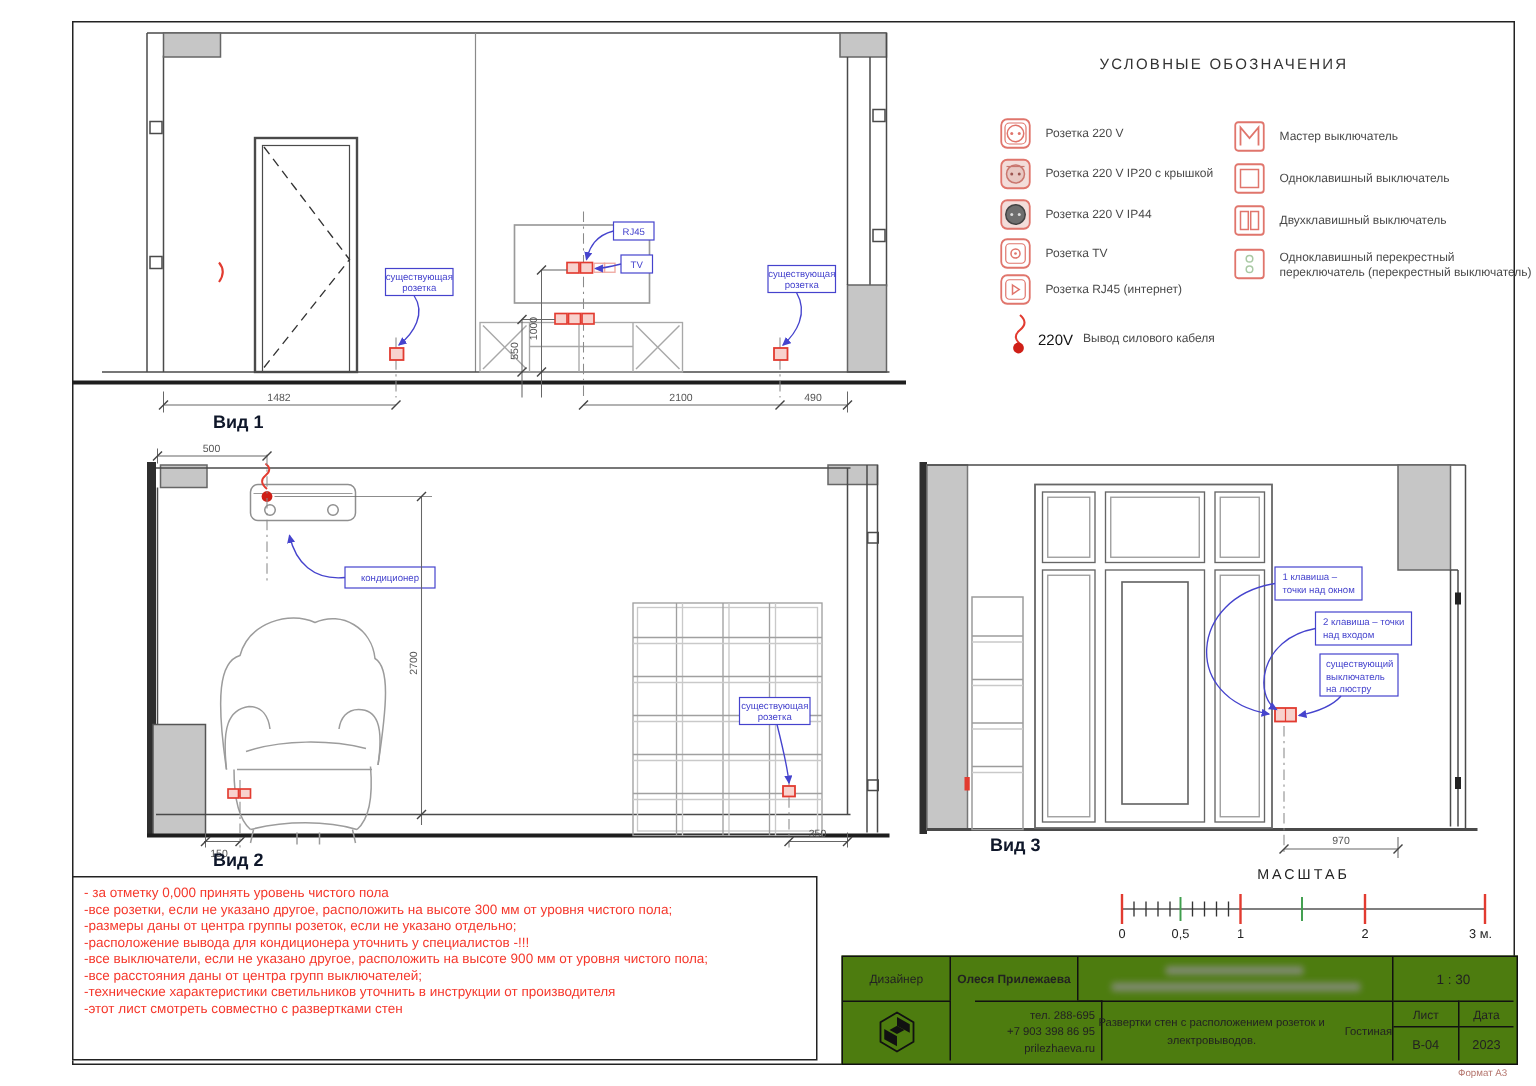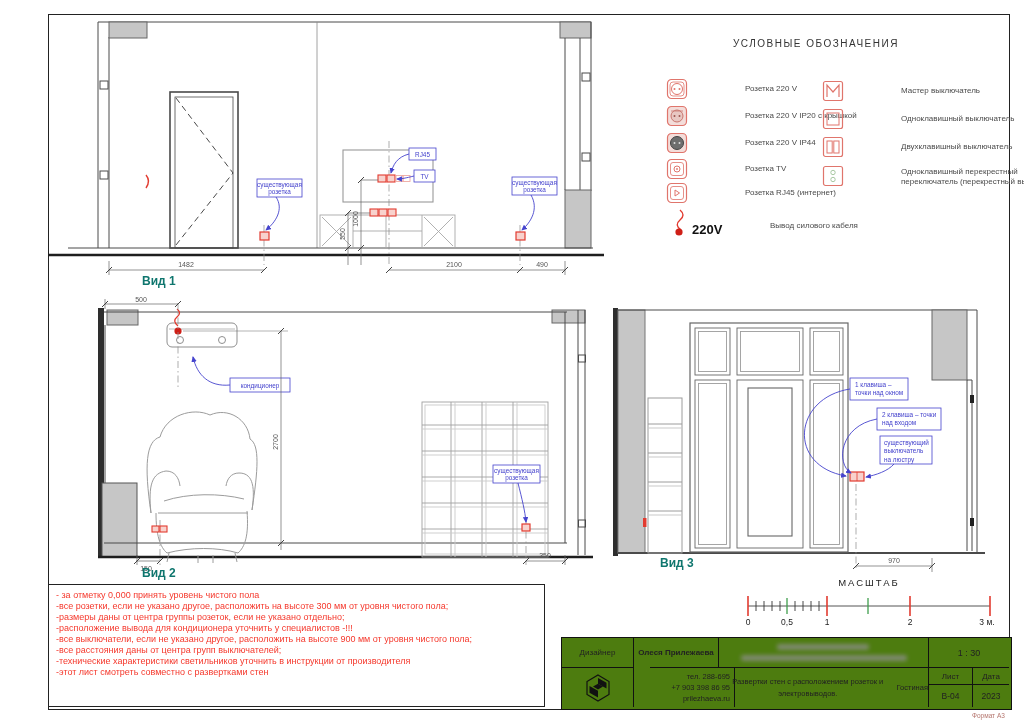--- a/index.html
+++ b/index.html
@@ -1,26 +1,26 @@
 <!DOCTYPE html>
 <html><head>
 <meta charset="utf-8">
 <style>
   html,body{margin:0;padding:0;background:#fff;}
   .page{position:relative;width:1024px;height:724px;background:#fff;overflow:hidden;
         font-family:"Liberation Sans",sans-serif;outline:1px solid #d9d9d9;}
   .frame{position:absolute;left:48px;top:14px;width:962px;height:696px;border:1.6px solid #222;box-sizing:border-box;}
-  .viewlabel{position:absolute;font-size:12px;font-weight:600;color:#0f766e;padding-left:44px;}
+  .viewlabel{position:absolute;font-size:12px;font-weight:600;color:#0f172a;padding-left:44px;}
   svg{position:absolute;overflow:visible;}
   svg text{font-family:"Liberation Sans",sans-serif;}
   .dim{font-size:7px;fill:#555;}
   .co{font-size:6.4px;fill:#4543cd;}
   .legend-title{position:absolute;left:733px;top:38px;font-size:10px;letter-spacing:1.5px;color:#333;}
-  .leg-label{position:absolute;font-size:8px;color:#4a4a4a;line-height:1.25;margin-left:48px;}
-  .leg-220v{position:absolute;font-size:13px;font-weight:700;color:#111;}
+  .leg-label{position:absolute;font-size:8px;color:#4a4a4a;line-height:1.25;}
+  .leg-220v{position:absolute;font-size:10px;font-weight:400;color:#111;}
   .notesbox{position:absolute;left:48px;top:584px;width:497px;height:123px;border:1.7px solid #222;
             box-sizing:border-box;padding:5px 7px;background:#fff;}
   .note-line{font-size:9px;line-height:1.22;color:#f5382c;}
   .tblock{position:absolute;left:561px;top:637px;width:451px;height:73px;border:1.8px solid #111;
           box-sizing:border-box;background:#4d7c0f;}
   .cell{position:absolute;box-sizing:border-box;display:flex;align-items:center;justify-content:center;
         color:#222;}
   .bline{border-color:#111;border-style:solid;border-width:0;}
   .blurbar{position:absolute;background:#8f8f8f;filter:blur(2.2px);opacity:.75;border-radius:2px;}
   .fmt{position:absolute;left:972px;top:712px;font-size:6.5px;color:#b5766e;}

